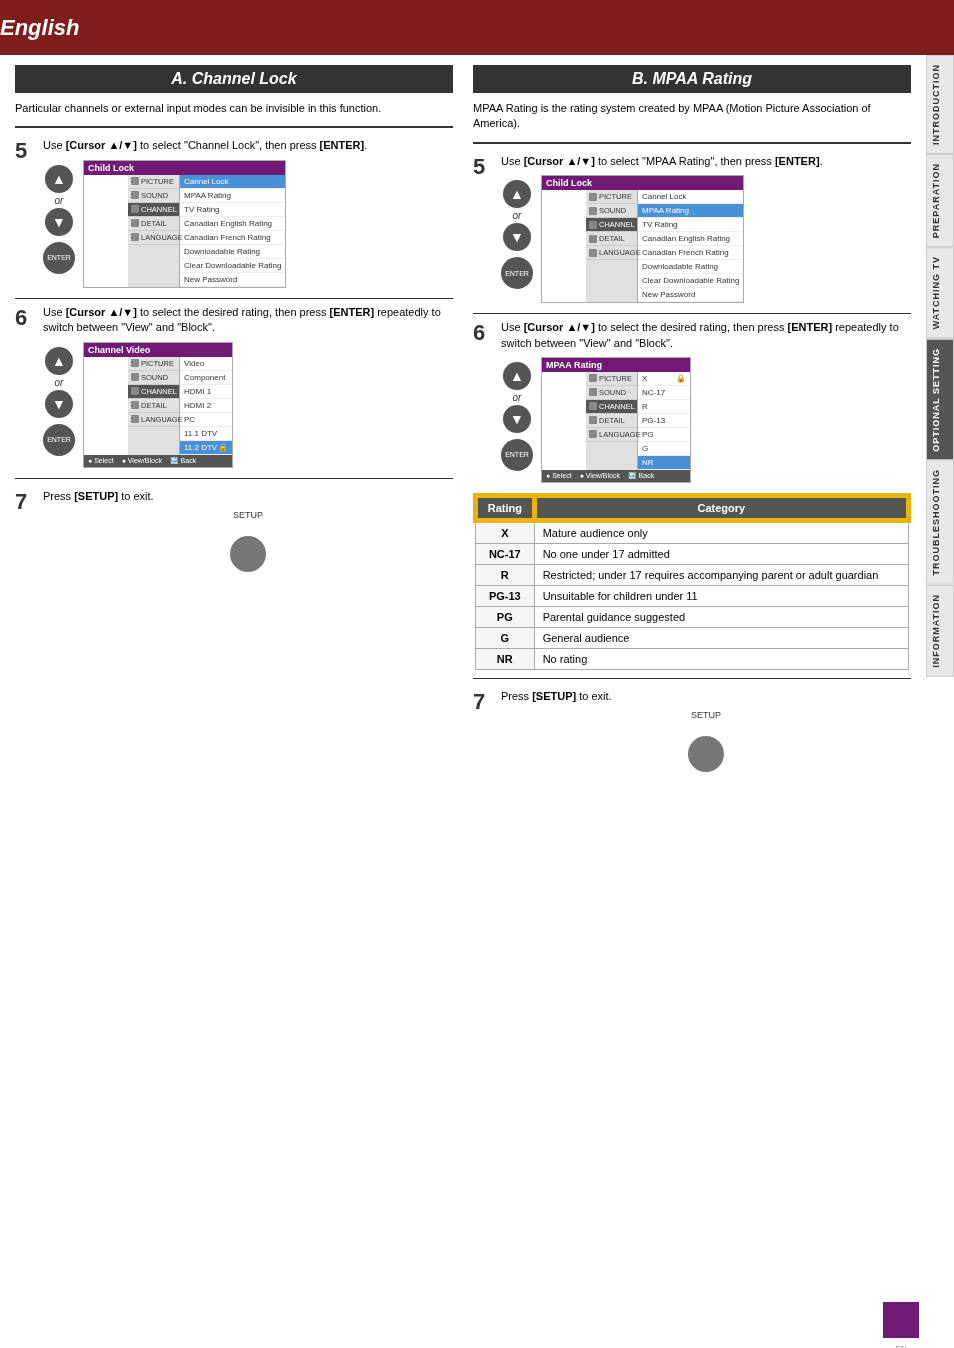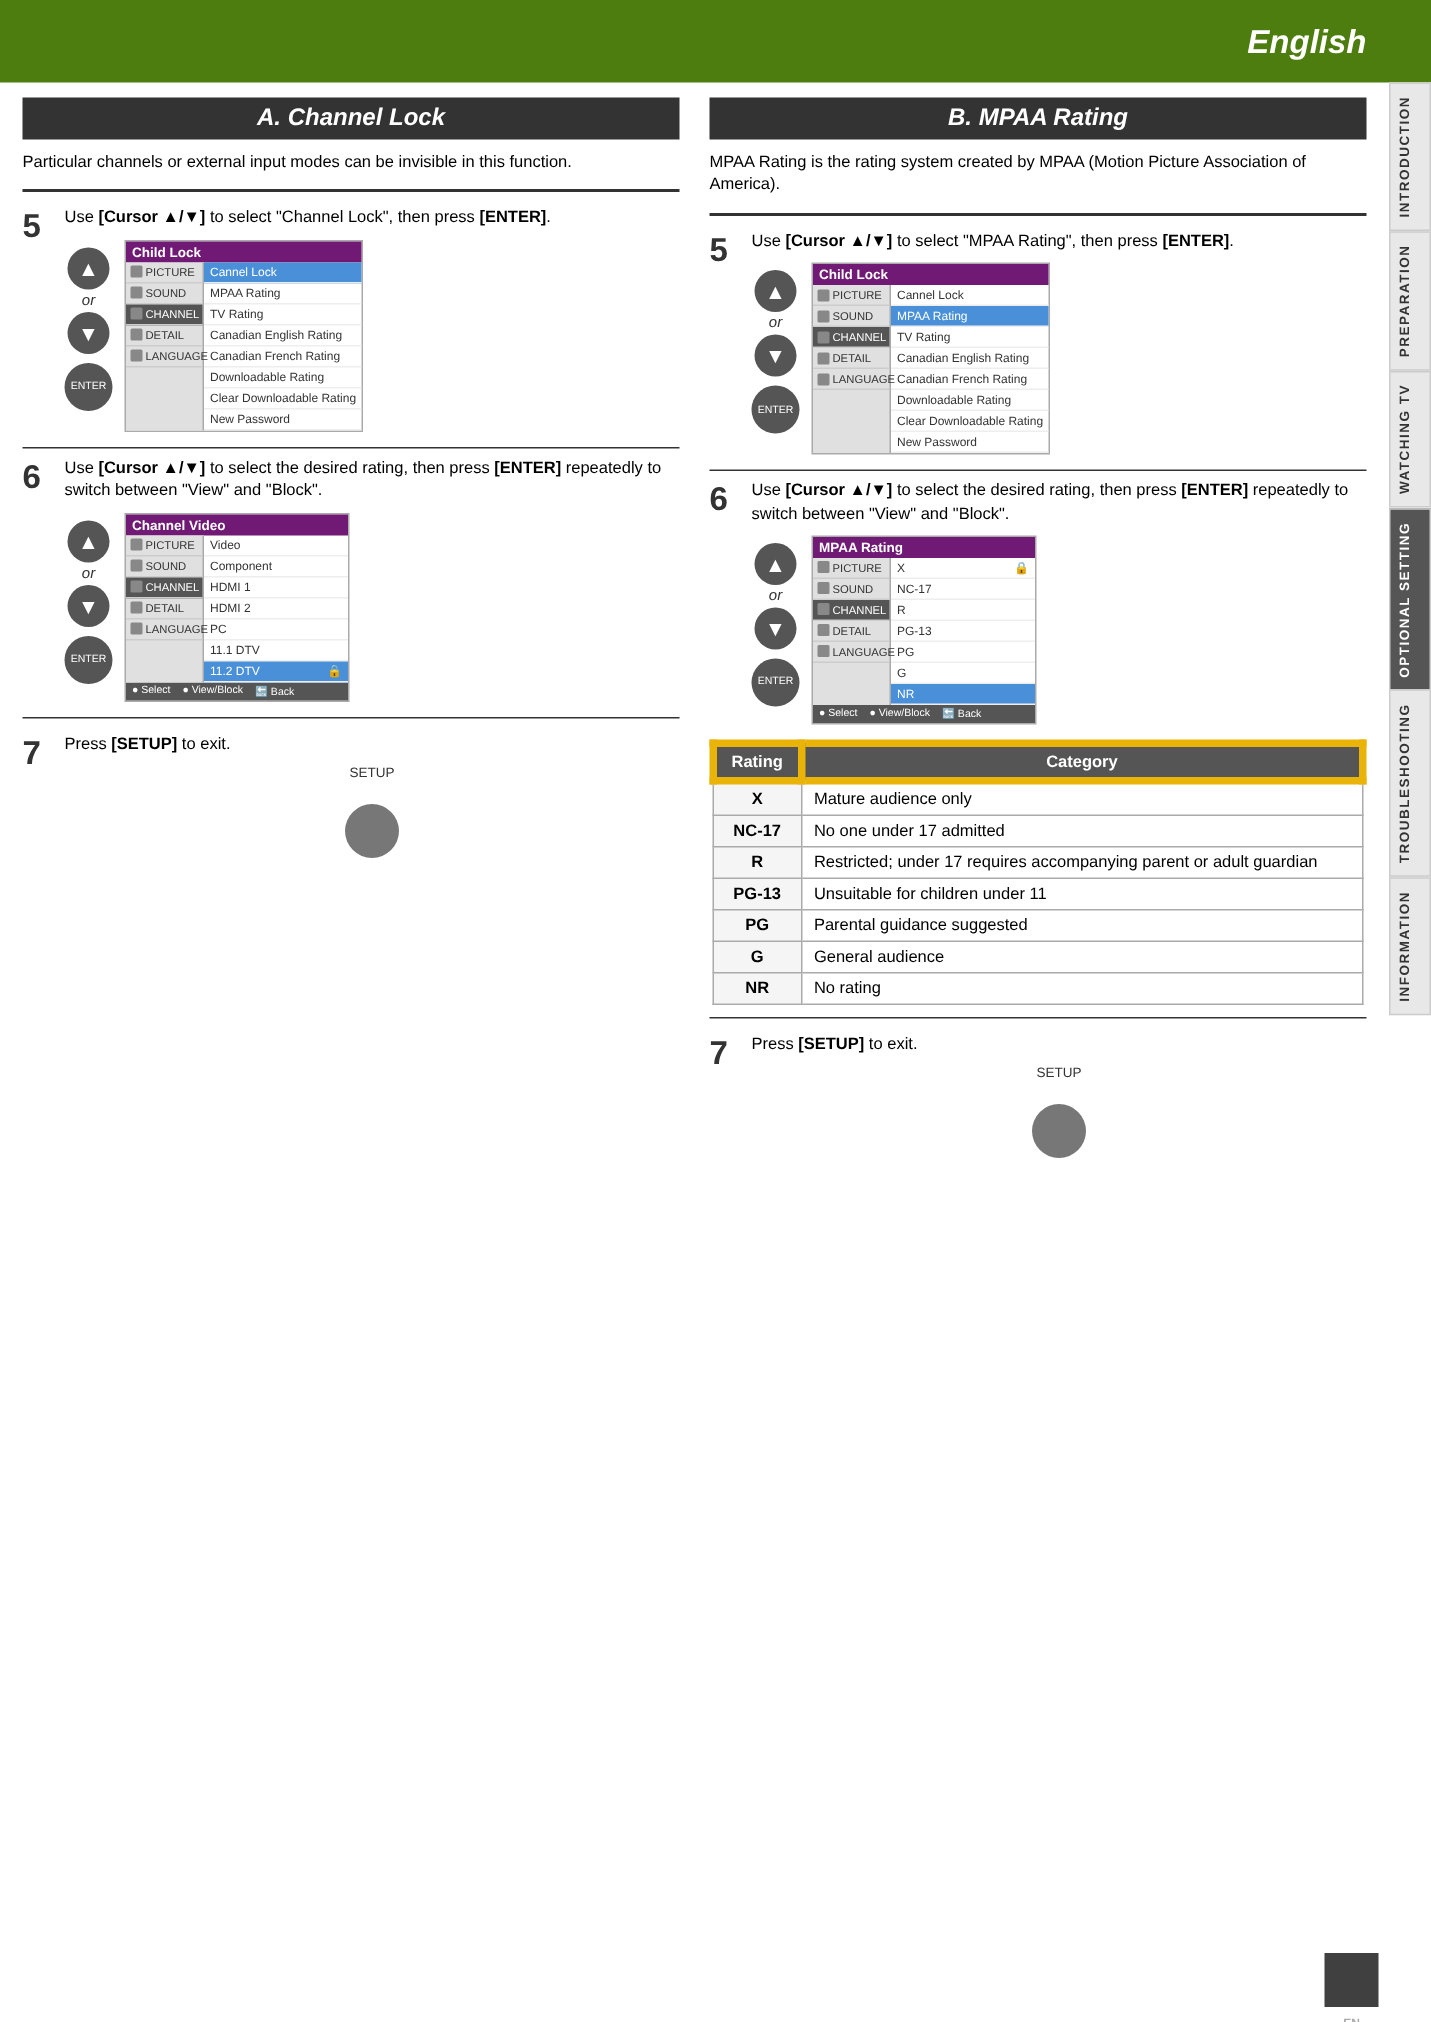--- a/index.html
+++ b/index.html
@@ -8,25 +8,24 @@
       font-size: 12px;
       background: #fff;
       width: 954px;
       min-height: 1348px;
       position: relative;
       overflow-x: hidden;
     }
 
     
     .top-bar {
-      background: #4d7c0f;
+      background: #7f1d1d;
       height: 55px;
       display: flex;
       align-items: center;
-      justify-content: flex-end;
       padding-right: 43px;
     }
     .top-bar-english {
       color: #fff;
       font-size: 22px;
       font-weight: bold;
       font-style: italic;
     }
 
     
@@ -179,20 +178,21 @@
       font-size: 9px;
       font-weight: bold;
     }
     .menu-sidebar {
       display: flex;
     }
     .menu-left-col {
       background: #e0e0e0;
       width: 52px;
       border-right: 1px solid #aaa;
+      margin-left: 44px;
     }
     .menu-left-item {
       padding: 2px 3px;
       font-size: 7.5px;
       border-bottom: 1px solid #ccc;
       display: flex;
       align-items: center;
       gap: 2px;
       color: #333;
     }
@@ -287,21 +287,21 @@
       height: 36px;
       background: #777;
       border-radius: 50%;
     }
 
     
     .page-number {
       position: absolute;
       bottom: 10px;
       right: 35px;
-      background: #404040;
+      background: #701a75;
       color: #fff;
       width: 36px;
       height: 36px;
       display: flex;
       flex-direction: column;
       align-items: center;
       justify-content: center;
       font-size: 16px;
       font-weight: bold;
     }

